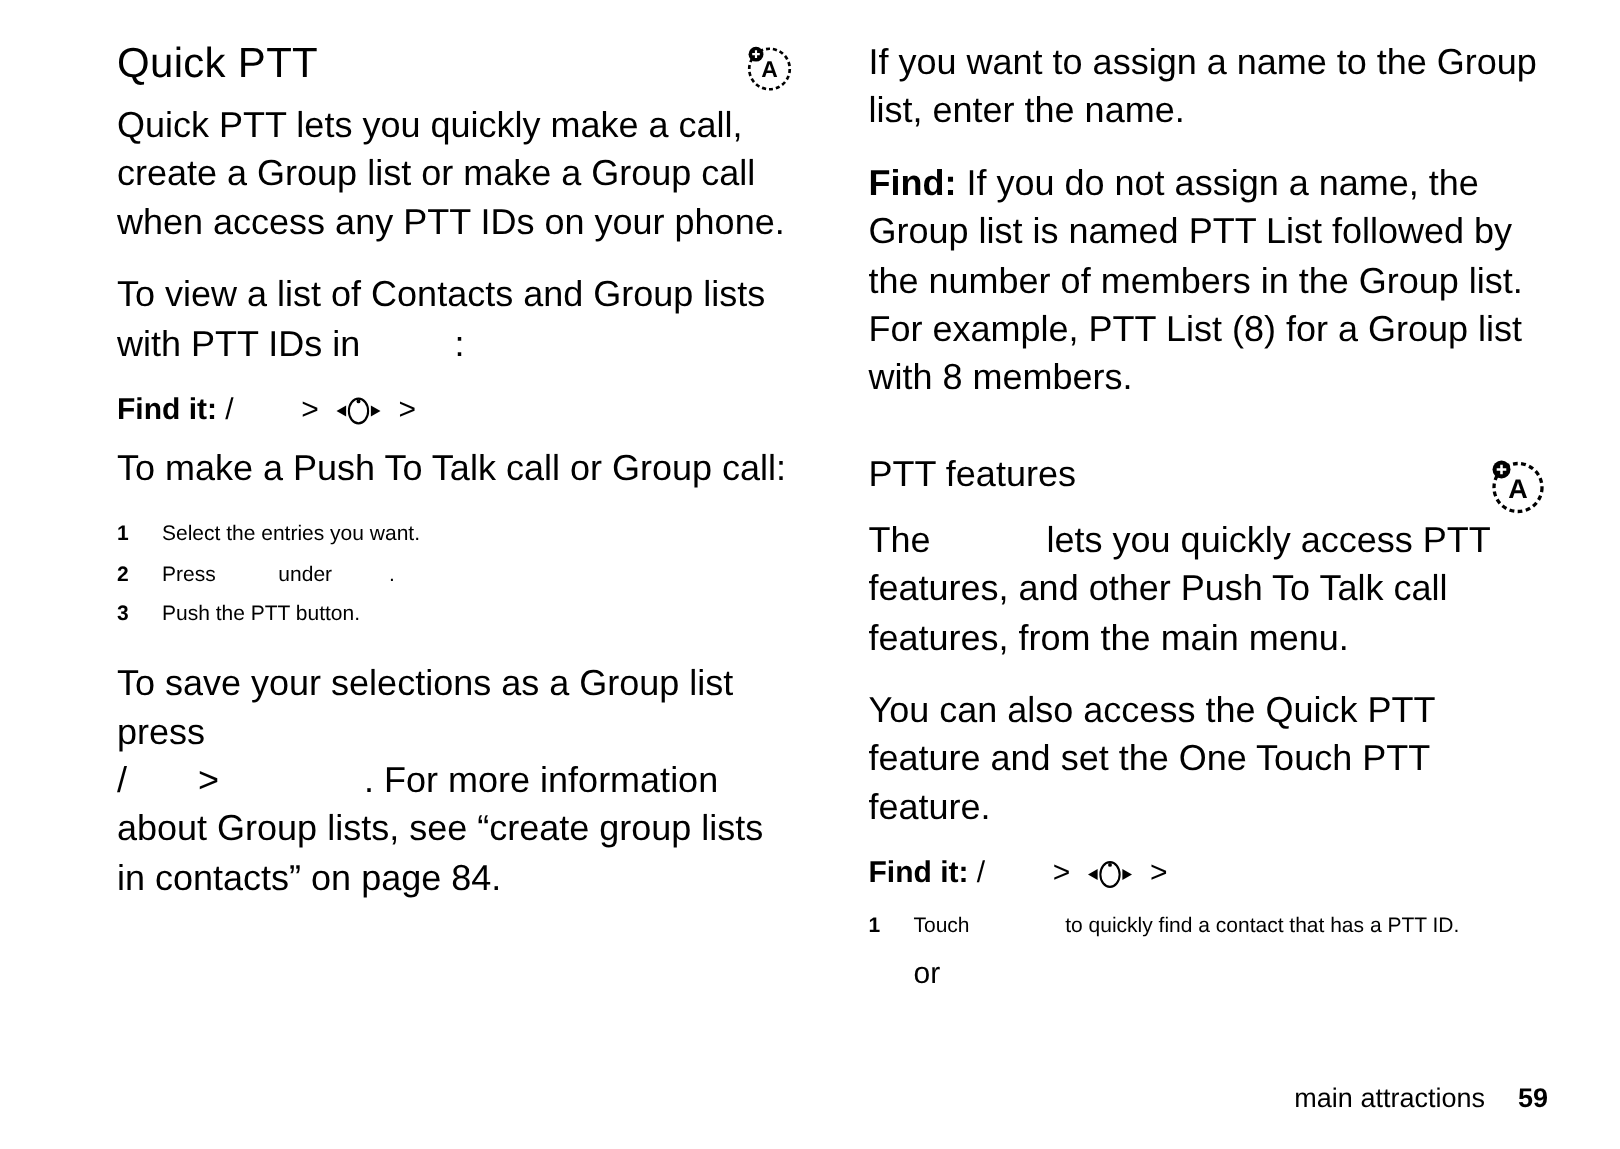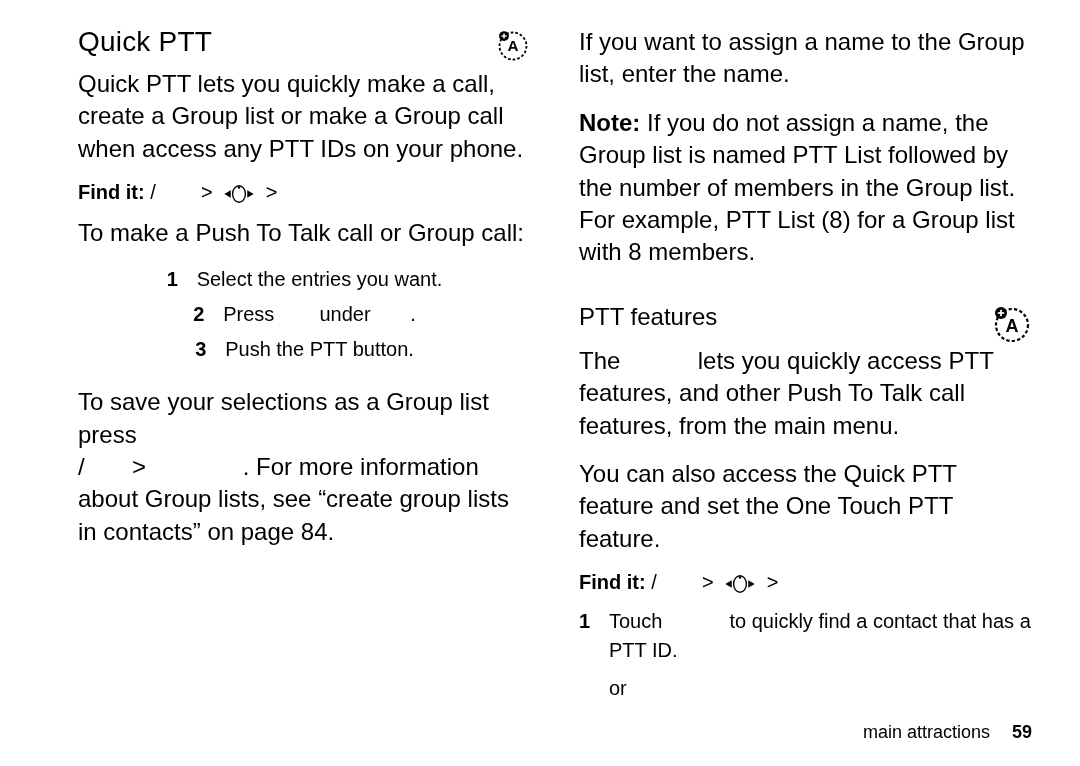--- a/index.html
+++ b/index.html
@@ -53,27 +53,26 @@
     font-weight: bold;
   }
   ol.steps {
     list-style: none;
     padding: 0;
     margin: 0 0 16px 0;
     counter-reset: step;
   }
   ol.steps > li {
     counter-increment: step;
-    font-size: 20px;
+    font-size: 14px;
     line-height: 1.45;
     margin-bottom: 6px;
     display: flex;
     align-items: flex-start;
     gap: 12px;
-    justify-content: center;
   }
   ol.steps > li::before {
     content: counter(step);
     font-weight: bold;
     min-width: 18px;
   }
   .sub-or {
     font-size: 20px;
     margin-left: 30px;
     margin-bottom: 4px;
@@ -122,20 +121,24 @@
             <text x="20" y="26" text-anchor="middle" font-size="17" font-family="Arial" font-weight="bold">A</text>
             <circle cx="10" cy="9" r="5.5" fill="#000"></circle>
             <line x1="10" y1="6.2" x2="10" y2="11.8" stroke="#fff" stroke-width="1.6"></line>
             <line x1="7.2" y1="9" x2="12.8" y2="9" stroke="#fff" stroke-width="1.6"></line>
           </svg>
         </span>
       </div>
 
       <p>Quick PTT lets you quickly make a call, create a Group list or make a Group call when access any PTT IDs on your phone.</p>
 
+      <p>
+        <span>To view a list of Contacts and Group lists with PTT IDs in</span>
+        <span class="gap-med"></span><span>:</span>
+      </p>
 
       <div class="findit">
         <span class="label">Find it:</span>
         <span>/</span>
         <span class="gap-small"></span>
         <span>&gt;</span>
         <span>
           <svg class="nav-svg" viewBox="0 0 40 24" width="42" height="22">
             <ellipse cx="20" cy="12" rx="7" ry="9" fill="none" stroke="#000" stroke-width="1.5"></ellipse>
             <circle cx="20" cy="5" r="1.4" fill="#000"></circle>
@@ -174,21 +177,21 @@
         <span style="display:inline-block;width:90px"></span><span>. For more information about Group lists, see “create group lists in contacts” on page 84.</span>
       </p>
 
     </div>
 
     <div class="col">
 
       <p>If you want to assign a name to the Group list, enter the name.</p>
 
       <p>
-        <strong>Note:</strong><span> If you do not assign a name, the Group list is named PTT List followed by the number of members in the Group list. For example, PTT List (8) for a Group list with 8 members.</span>
+        <strong>Find:</strong><span> If you do not assign a name, the Group list is named PTT List followed by the number of members in the Group list. For example, PTT List (8) for a Group list with 8 members.</span>
       </p>
 
       <div class="heading-row" style="margin-top:18px">
         <h1>PTT features</h1>
         <span class="feature-icon" style="width:40px;height:40px">
           <svg viewBox="0 0 40 40" width="40" height="40">
             <circle cx="20" cy="20" r="16" fill="none" stroke="#000" stroke-width="2.2" stroke-dasharray="3.2,2.3"></circle>
             <text x="20" y="27" text-anchor="middle" font-size="18" font-family="Arial" font-weight="bold">A</text>
             <circle cx="9" cy="8" r="6" fill="#000"></circle>
             <line x1="9" y1="4.8" x2="9" y2="11.2" stroke="#fff" stroke-width="1.7"></line>

